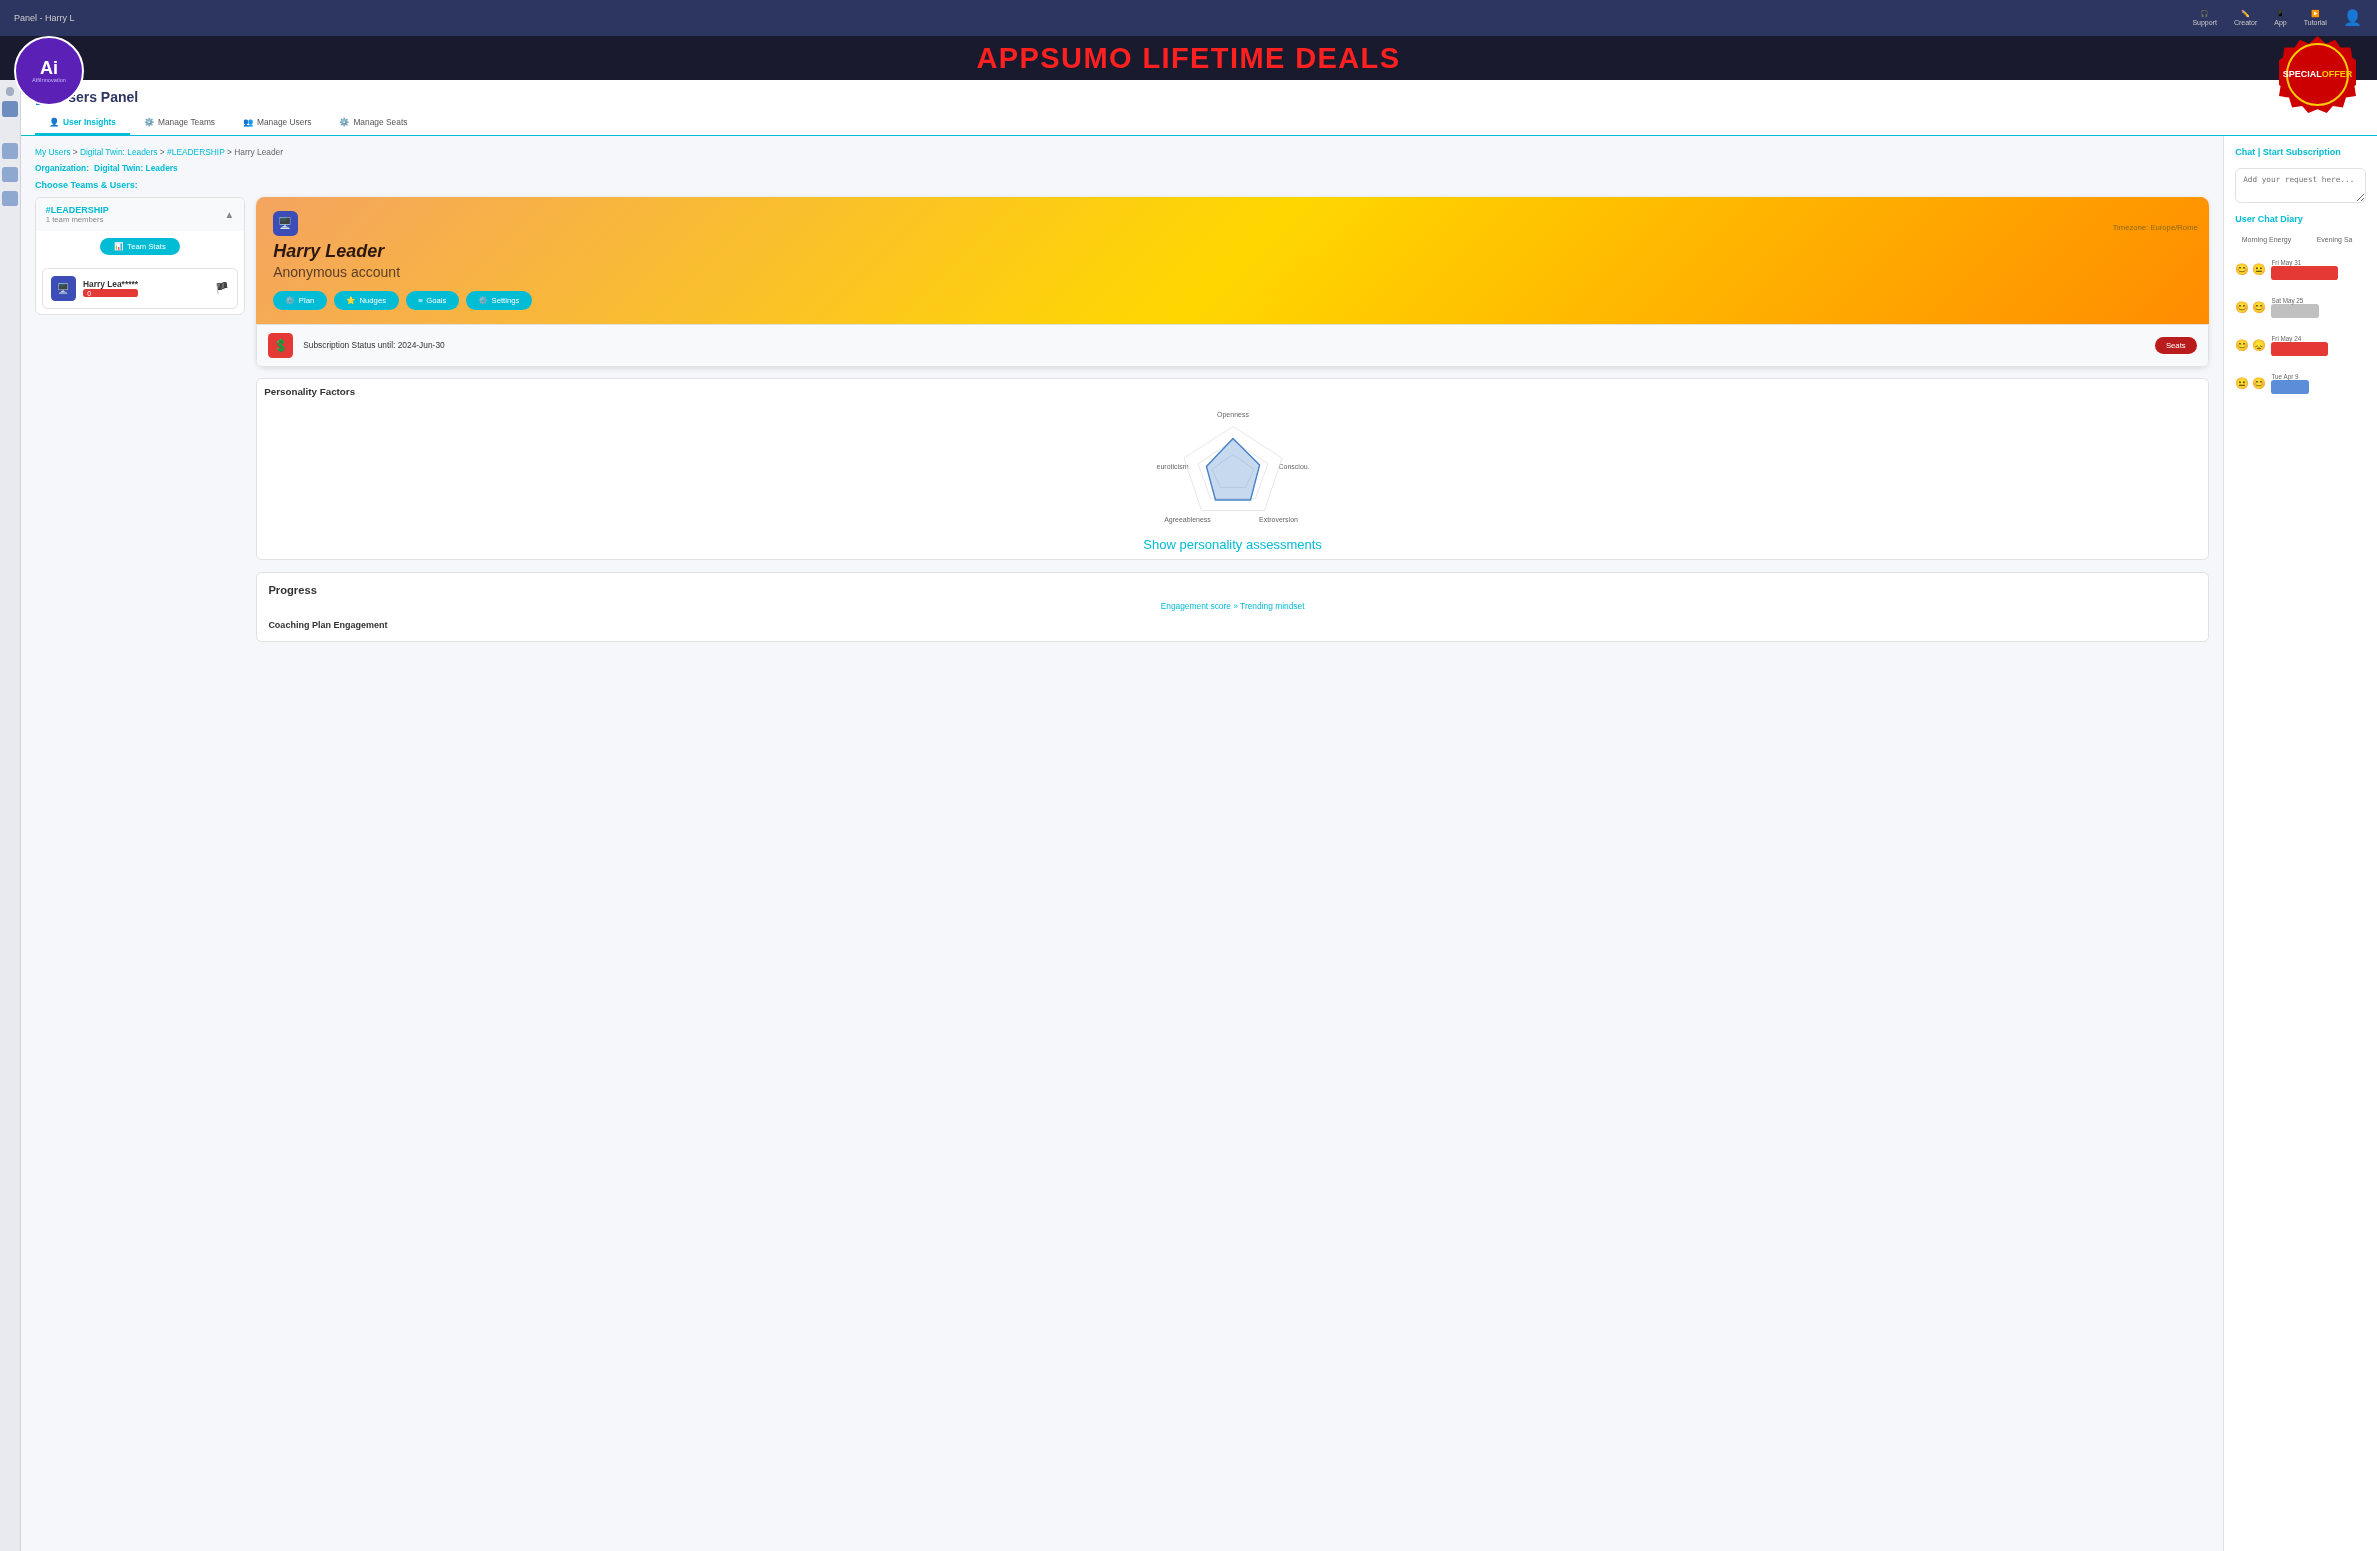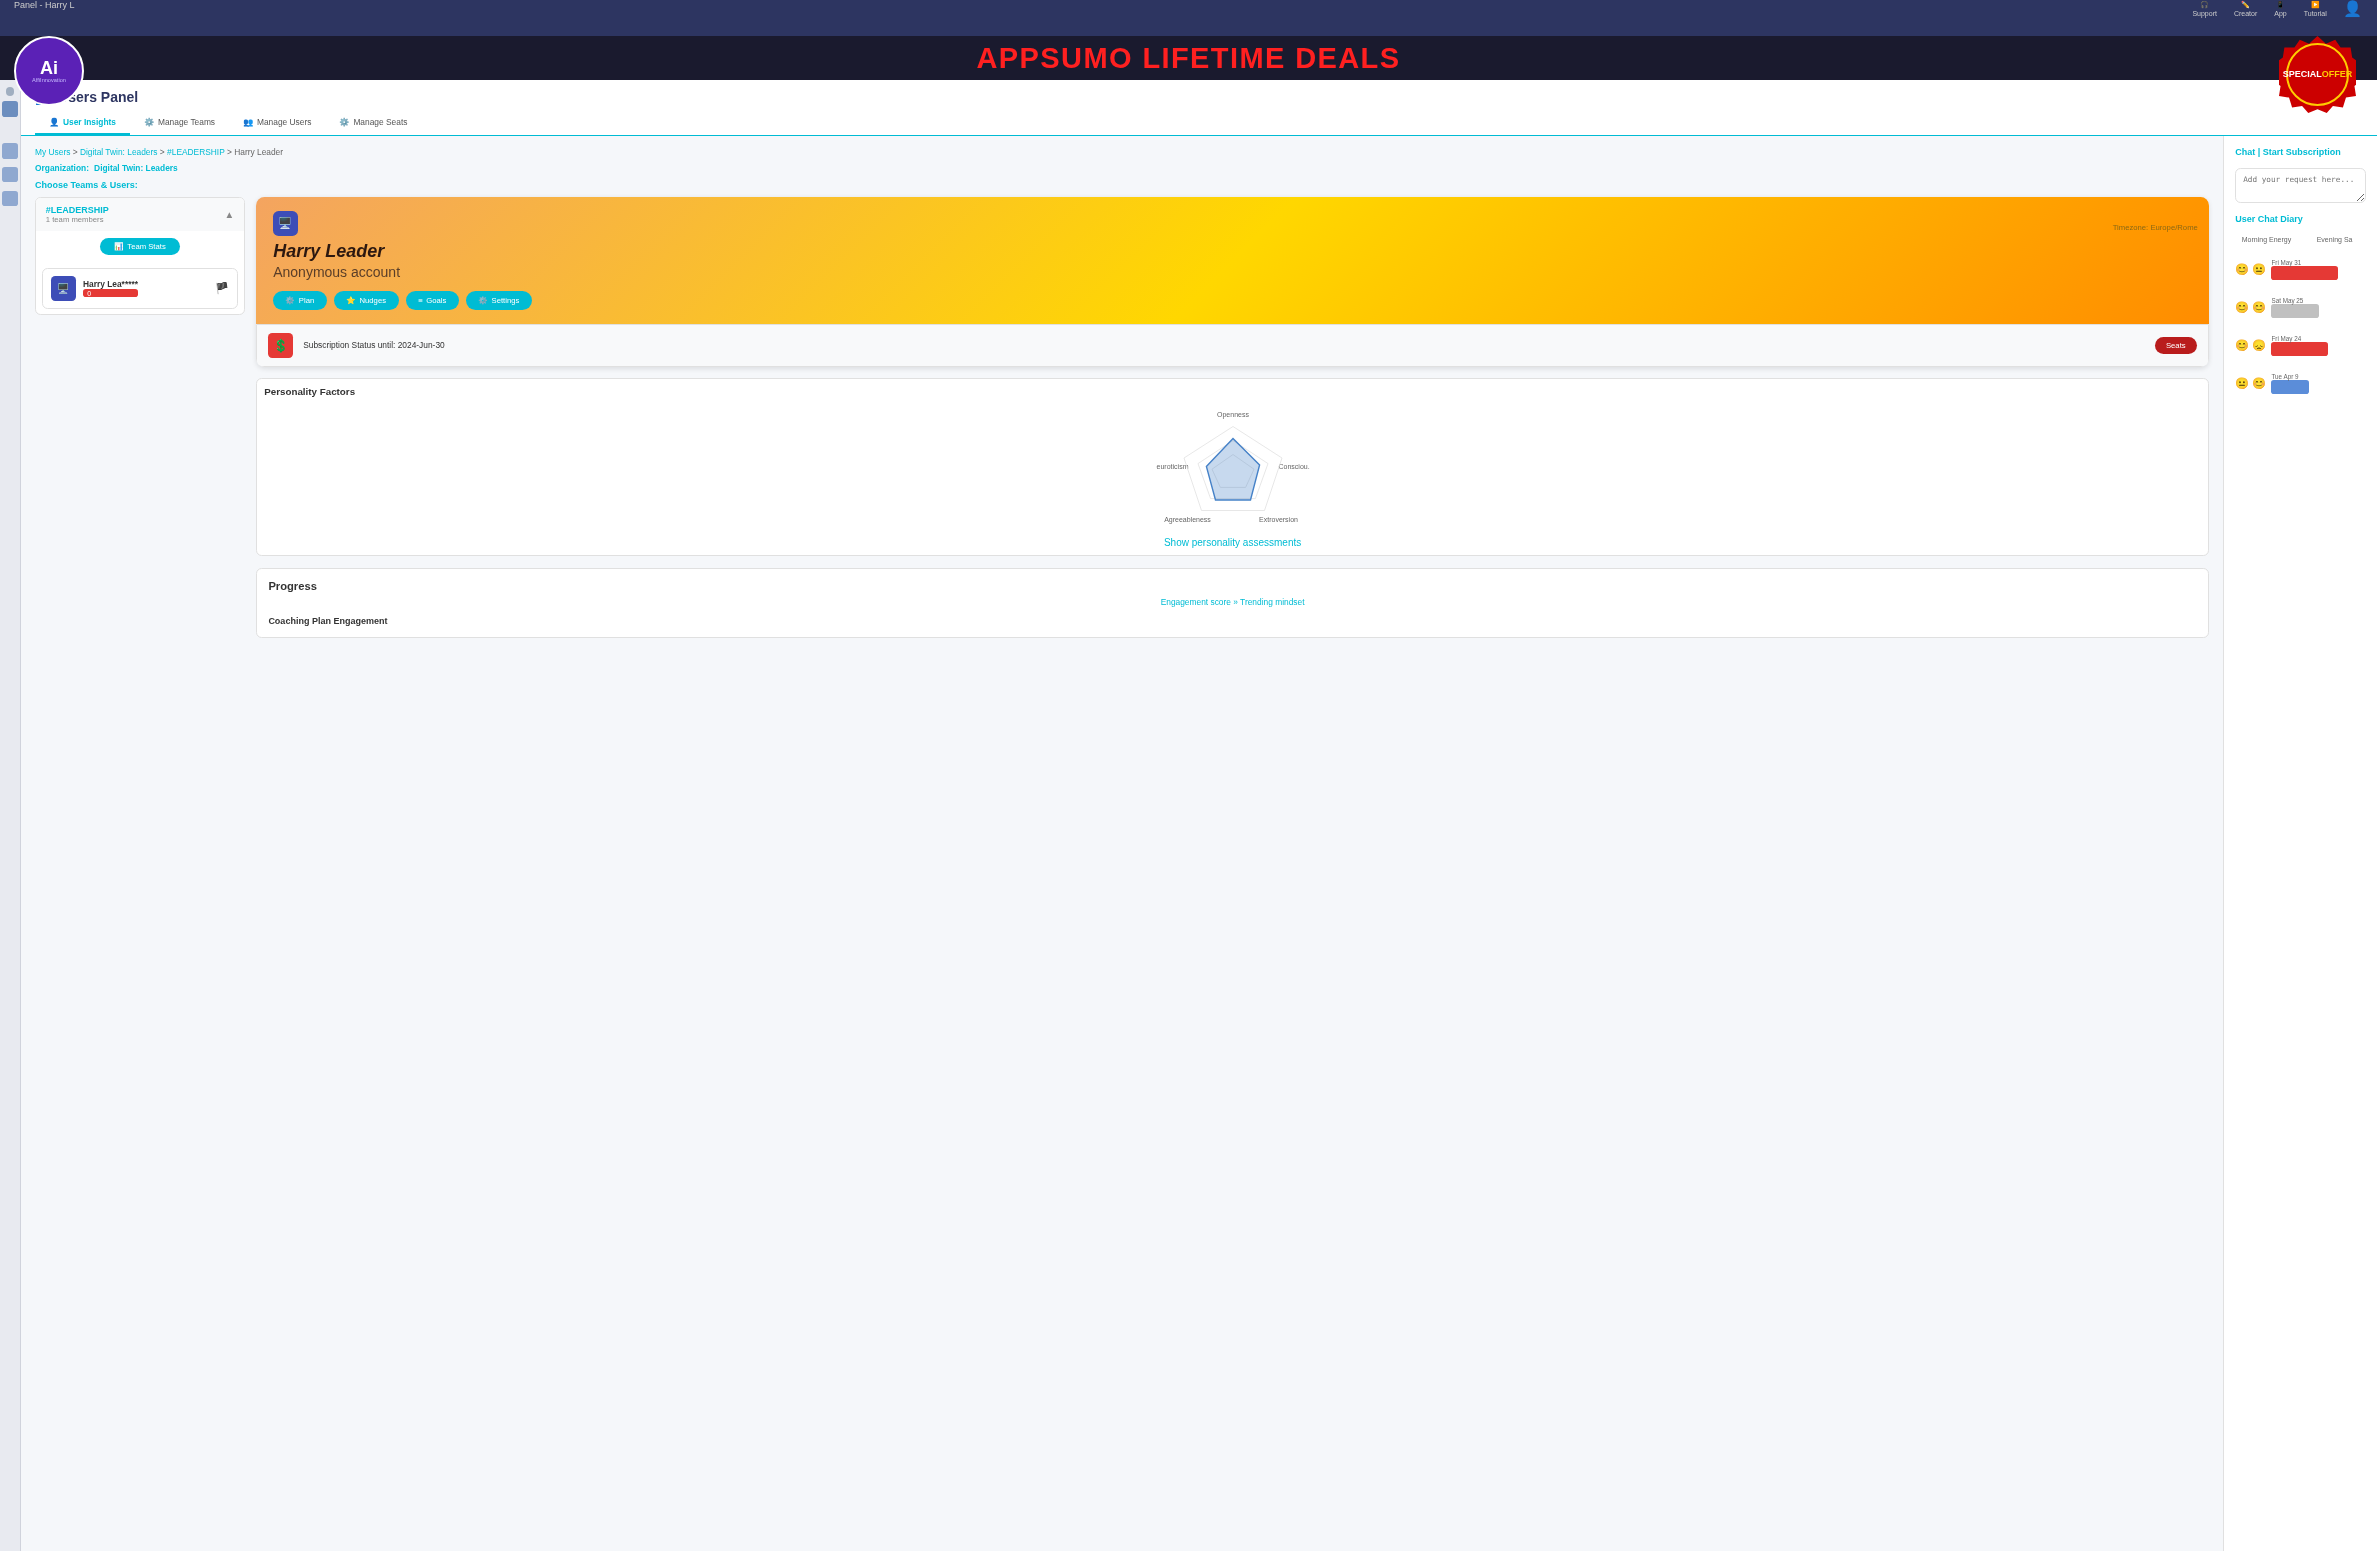--- a/index.html
+++ b/index.html
@@ -3,21 +3,21 @@
   <meta charset="utf-8">
   <style>
     * { box-sizing: border-box; margin: 0; padding: 0; }
     body { font-family: Arial, sans-serif; background: #f0f2f5; overflow-x: hidden; }
 
     
     .top-bar {
       background: #2d3561;
       height: 36px;
       display: flex;
-      align-items: flex-start;
+      align-items: center;
       padding: 0 14px;
       position: relative;
       z-index: 100;
     }
     .top-bar-title {
       color: #ccc;
       font-size: 9px;
     }
     .top-bar-icons {
       margin-left: auto;
@@ -432,21 +432,21 @@
     }
     .radar-container {
       display: flex;
       justify-content: center;
       align-items: center;
       height: 126px;
     }
     .show-assessments {
       text-align: center;
       color: #00bcd4;
-      font-size: 10px;
+      font-size: 13px;
       cursor: pointer;
       margin-top: 5.6px;
     }
 
     
     .progress-section {
       background: white;
       border-radius: 5.6px;
       border: 0.7px solid #e0e0e0;
       padding: 11.2px;

